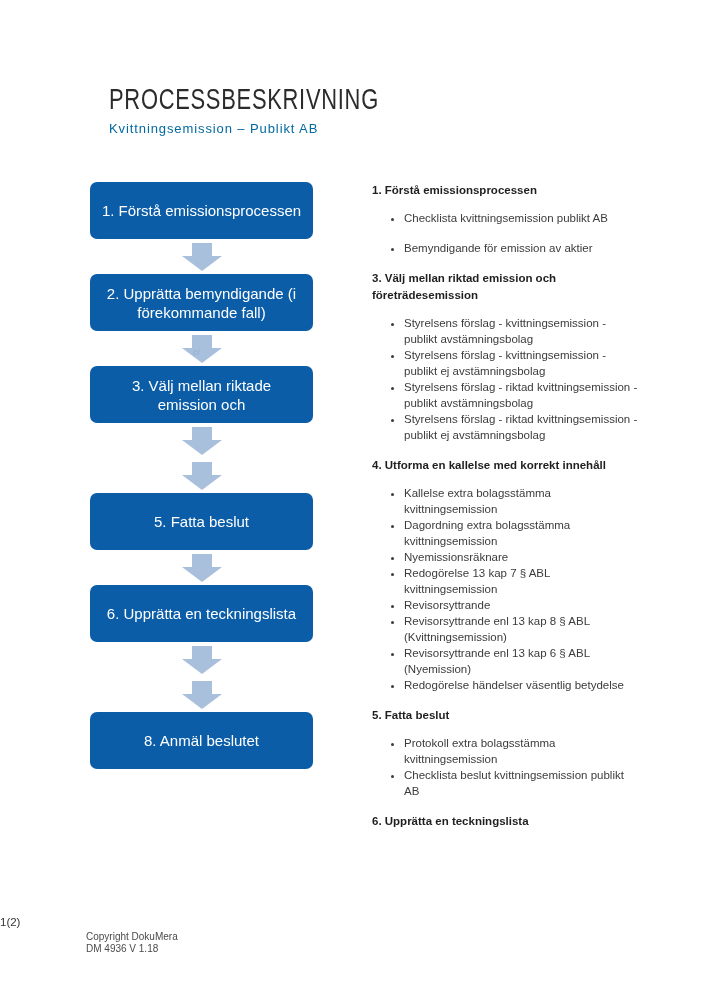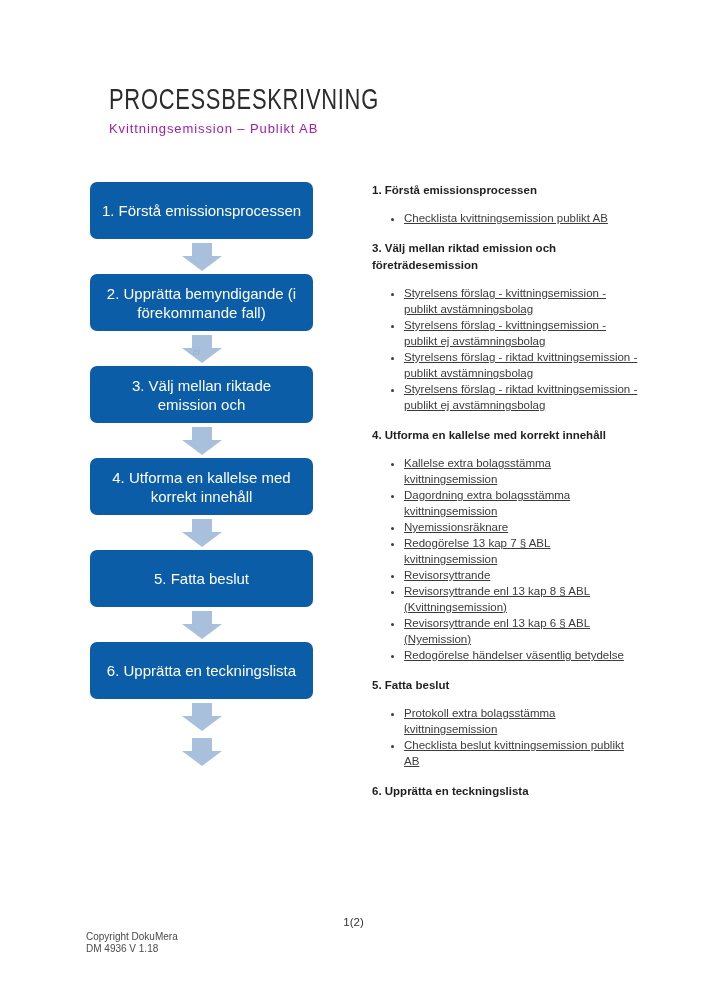--- a/index.html
+++ b/index.html
@@ -14,21 +14,21 @@
   }
   .page{position:absolute;inset:0;background:#fff;}
 
   
   .header{position:absolute;left:98px;top:84px;margin-left:11px;}
   .title{
     font-size:30px;font-weight:400;color:#2b2b2b;letter-spacing:1px;
     white-space:nowrap;transform:scaleX(0.73);transform-origin:0 0;line-height:30px;
   }
   .subtitle{
-    margin-top:7px;font-size:13px;color:#a21caf;letter-spacing:0.9px;white-space:nowrap;
+    margin-top:7px;font-size:13px;color:#0369a1;letter-spacing:0.9px;white-space:nowrap;
   }
 
   
   .flow{position:absolute;left:90px;top:182px;width:223px;display:flex;flex-direction:column;}
   .box{
     min-height:57px;background:var(--blue);border-radius:7px;color:#fff;
     display:flex;align-items:center;justify-content:center;text-align:center;
     font-size:15px;line-height:19px;padding:4px 8px;
   }
   .arrow{height:35px;display:flex;flex-direction:column;align-items:center;justify-content:center;}
@@ -37,24 +37,24 @@
   .fragment{
     position:absolute;left:193px;top:347px;font-size:9px;color:#8FB0D6;font-style:italic;
   }
 
   
   .outline{position:absolute;left:372px;top:182px;width:272px;color:#3b3b3b;}
   .sec-heading{
     font-size:11.5px;font-weight:bold;color:#1f1f1f;line-height:17px;margin:0 0 11px;
   }
   .outline ul{margin:0 0 14px;padding-left:32px;list-style:disc;}
-  .outline li{font-size:11.5px;line-height:16px;color:#3b3b3b;text-decoration:underline;}
+  .outline li{font-size:11.5px;line-height:16px;color:#3b3b3b;}
 
   
-  .pagenum{position:absolute;left:0;top:916px;width:707px;text-align:center;font-size:11.5px;color:#333;}
+  .pagenum{position:absolute;left:0;top:916px;width:707px;text-align:left;font-size:11.5px;color:#333;}
   .copyright{position:absolute;left:86px;top:931px;font-size:10px;line-height:12px;color:#4a4a4a;}
 </style>
 </head>
 <body>
 
 <div class="page">
 
   <div class="header">
     <div class="title">PROCESSBESKRIVNING</div>
     <div class="subtitle">Kvittningsemission – Publikt AB</div>
@@ -75,23 +75,20 @@
         <div class="arrow-stem"></div>
         <div class="arrow-head"></div>
       </div>
       <div class="box">
         <span>3. Välj mellan riktade<br>emission och</span>
       </div>
       <div class="arrow">
         <div class="arrow-stem"></div>
         <div class="arrow-head"></div>
       </div>
-      <div class="box">
-        <span>4. Utforma en kallelse med<br>korrekt innehåll</span>
-      </div>
       <div class="arrow">
         <div class="arrow-stem"></div>
         <div class="arrow-head"></div>
       </div>
       <div class="box">
         <span>5. Fatta beslut</span>
       </div>
       <div class="arrow">
         <div class="arrow-stem"></div>
         <div class="arrow-head"></div>
@@ -100,27 +97,33 @@
         <span>6. Upprätta en teckningslista</span>
       </div>
       <div class="arrow">
         <div class="arrow-stem"></div>
         <div class="arrow-head"></div>
       </div>
       <div class="arrow">
         <div class="arrow-stem"></div>
         <div class="arrow-head"></div>
       </div>
+      <div class="box">
+        <span>8. Anmäl beslutet</span>
+      </div>
     </div>
   <span class="fragment" id="overflow-fragment">ci</span>
 
   <div class="outline" id="outline">
       <div class="sec-heading">1. Förstå emissionsprocessen</div>
       <ul>
         <li>Checklista kvittningsemission publikt AB</li>
+      </ul>
+      <ul>
+        <li>Bemyndigande för emission av aktier</li>
       </ul>
       <div class="sec-heading">3. Välj mellan riktad emission och<br>företrädesemission</div>
       <ul>
         <li>Styrelsens förslag - kvittningsemission -<br>publikt avstämningsbolag</li>
         <li>Styrelsens förslag - kvittningsemission -<br>publikt ej avstämningsbolag</li>
         <li>Styrelsens förslag - riktad kvittningsemission -<br>publikt avstämningsbolag</li>
         <li>Styrelsens förslag - riktad kvittningsemission -<br>publikt ej avstämningsbolag</li>
       </ul>
       <div class="sec-heading">4. Utforma en kallelse med korrekt innehåll</div>
       <ul>

